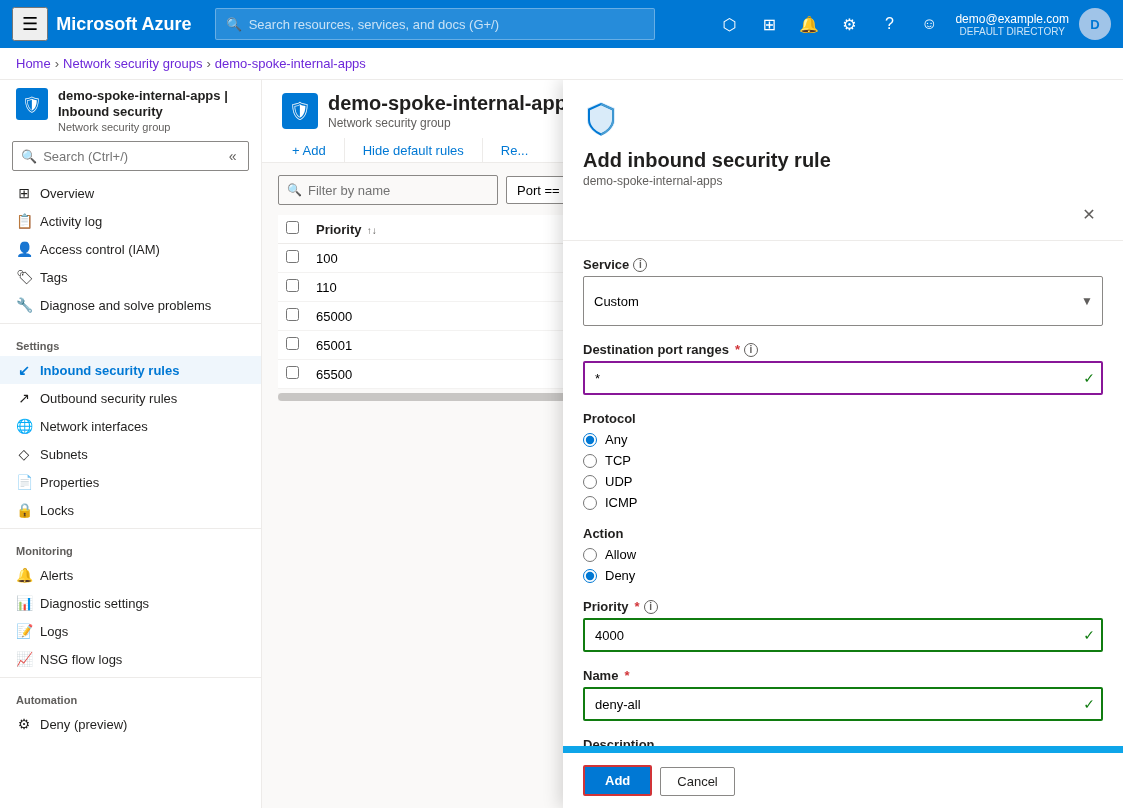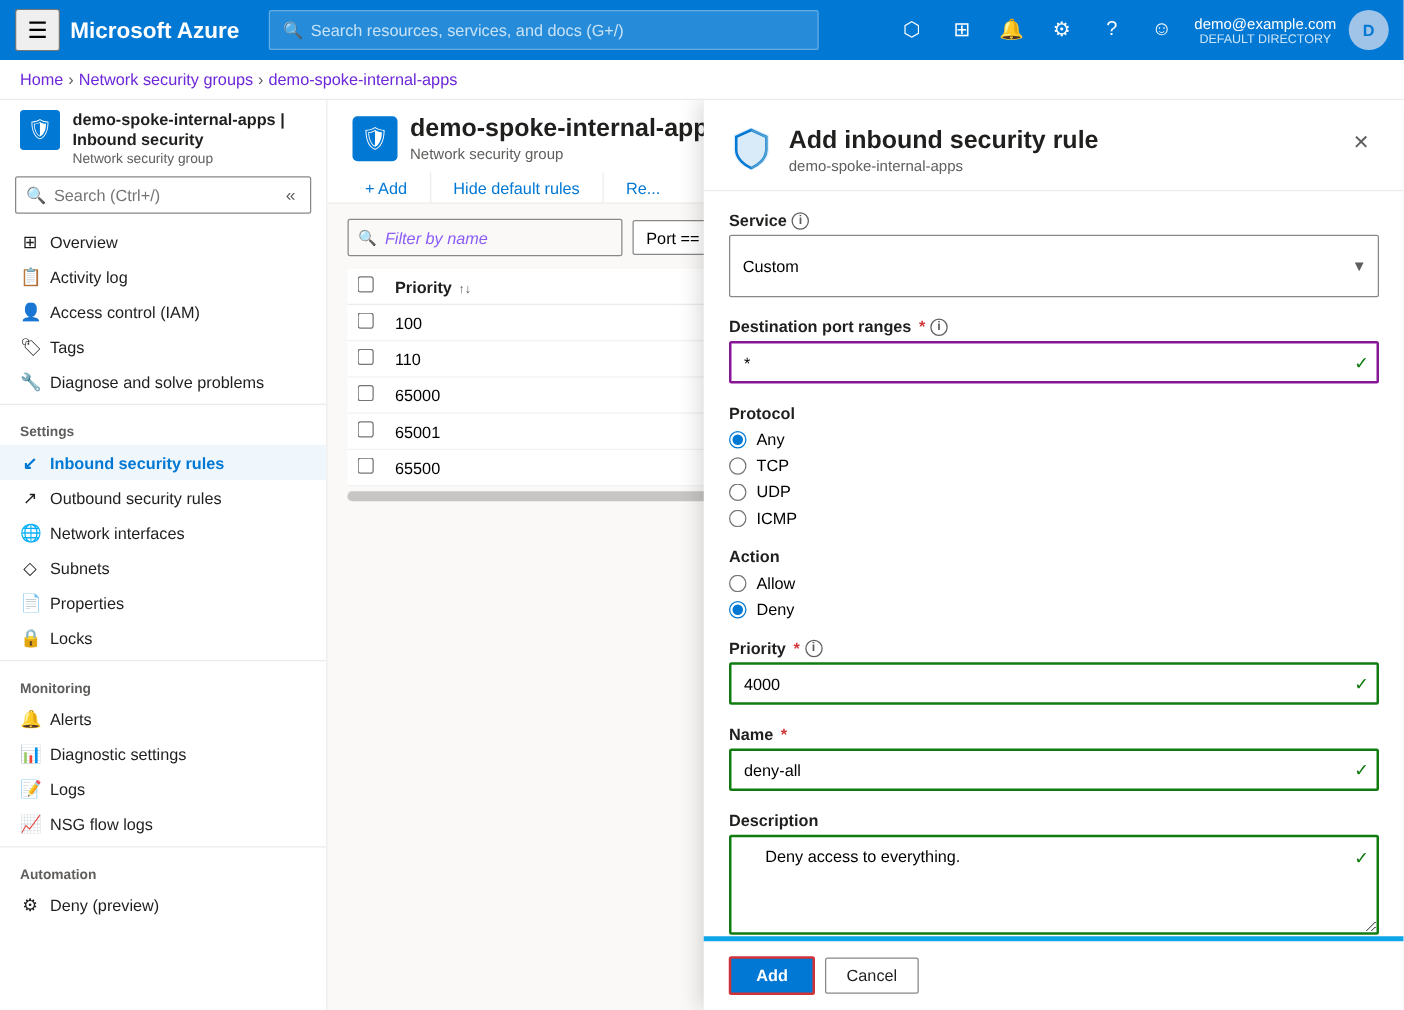--- a/index.html
+++ b/index.html
@@ -184,20 +184,21 @@
       background: white;
       box-shadow: -4px 0 16px rgba(0,0,0,0.15);
       z-index: 100;
       display: flex;
       flex-direction: column;
     }
     .panel-header {
       display: flex; align-items: flex-start; padding: 20px 20px 12px;
       border-bottom: 1px solid #edebe9;
       gap: 12px;
+      flex-direction: column;
     }
     .panel-shield {
       width: 36px; height: 36px;
       display: flex; align-items: center; justify-content: center; flex-shrink: 0;
     }
     .panel-title { font-size: 20px; font-weight: 600; color: #201f1e; line-height: 1.2; }
     .panel-subtitle { font-size: 12px; color: #605e5c; margin-top: 2px; }
     .panel-close {
       margin-left: auto; cursor: pointer; font-size: 16px; color: #605e5c;
       width: 28px; height: 28px; display: flex; align-items: center; justify-content: center;
@@ -217,22 +218,22 @@
       width: 14px; height: 14px; border-radius: 50%; border: 1px solid #605e5c;
       display: inline-flex; align-items: center; justify-content: center;
       font-size: 10px; color: #605e5c; cursor: pointer; flex-shrink: 0;
     }
     .radio-group { display: flex; flex-direction: column; gap: 6px; margin-top: 6px; }
     .radio-item { display: flex; align-items: center; gap: 8px; cursor: pointer; font-size: 13px; }
     .radio-item input[type="radio"] { cursor: pointer; accent-color: #0078d4; width: 14px; height: 14px; }
 
     .panel-footer {
       padding: 12px 20px;
-      border-top: 4px solid #0ea5e9;
-      display: flex; align-items: center; gap: 8px;
+      border-top: 7px solid #0ea5e9;
+      display: flex; align-items: flex-end; gap: 8px;
     }
     .btn-primary {
       padding: 6px 20px; background: #0078d4; color: white; border: 2px solid #d13438;
       border-radius: 2px; font-size: 13px; font-weight: 600; cursor: pointer;
     }
     .btn-secondary {
       padding: 6px 16px; background: white; color: #201f1e;
       border: 1px solid #8a8886; border-radius: 2px; font-size: 13px; cursor: pointer;
     }
 
@@ -440,21 +441,21 @@
           <button class="toolbar-btn">Hide default rules</button>
           <div class="toolbar-sep"></div>
           <button class="toolbar-btn">Re...</button>
         </div>
       </div>
 
       <div class="rules-area">
         <div class="filter-bar">
           <div class="filter-input">
             <span style="color:#605e5c;font-size:12px;">🔍</span>
-            <span style="color:#8b5cf6;font-style:italic;">Filter by name</span>
+            <span style="color:#737373;">Filter by name</span>
           </div>
           <div class="filter-tag">
             <span>Port == all</span>
             <span class="close">✕</span>
           </div>
           <div class="filter-tag">
             <span>Protocol == all</span>
             <span class="close">✕</span>
           </div>
         </div>

